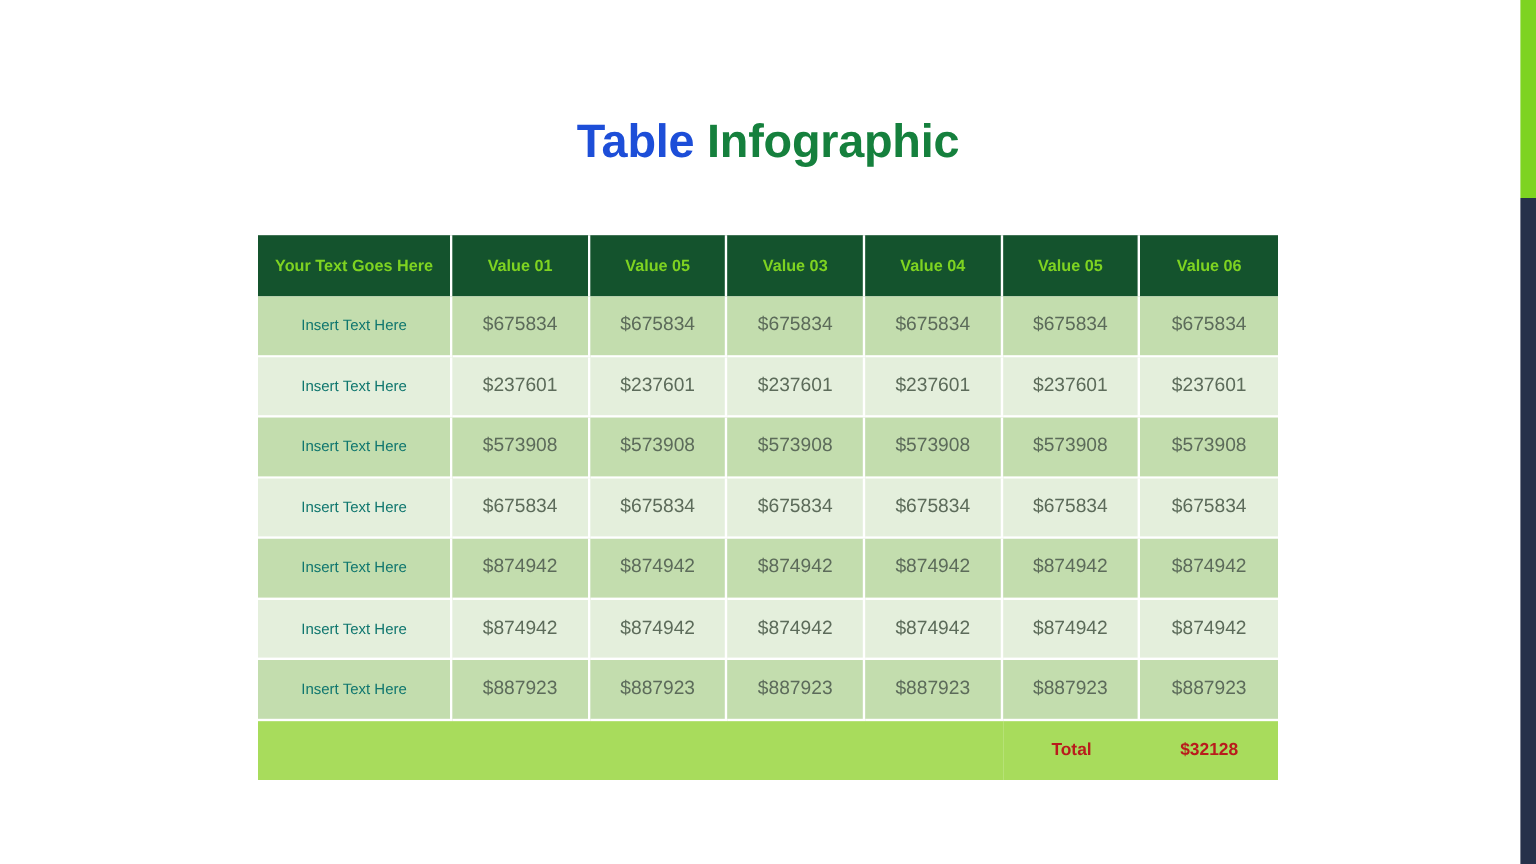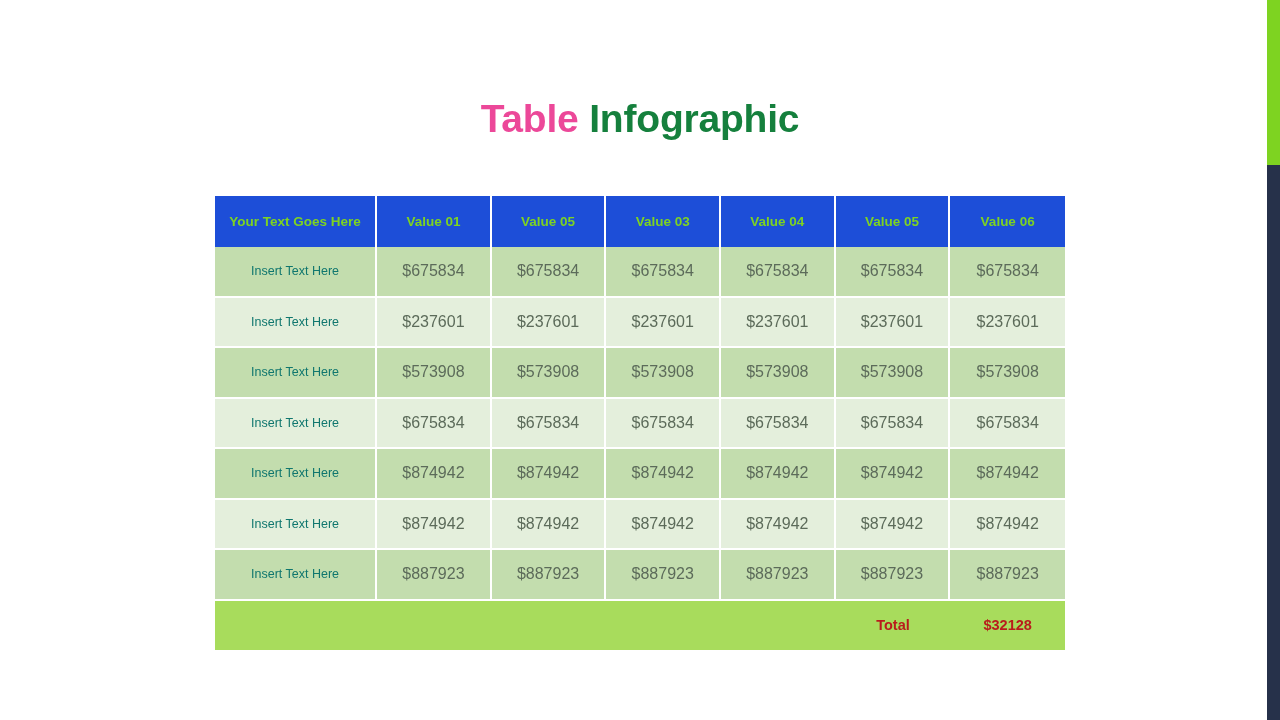--- a/index.html
+++ b/index.html
@@ -48,21 +48,21 @@
     left: 0;
     top: 95px;
     width: 1280px;
     text-align: center;
     font-size: 39px;
     font-weight: bold;
     letter-spacing: -0.2px;
     line-height: 47px;
     white-space: nowrap;
   }
-  .title .accent { color: #ec4899; }
+  .title .accent { color: #1d4ed8; }
   .title .dark   { color: #15803d; }
 
   
   .table-wrap {
     position: absolute;
     left: 215px;
     top: 196px;
     width: 850px;
   }
   table.infographic {
@@ -70,21 +70,21 @@
     border-collapse: separate;
     border-spacing: 0;
     table-layout: fixed;
   }
 
   col.c0 { width: 162px; }
   col.cn { width: 114.6px; }
 
   
   thead th {
-    background: #1d4ed8;
+    background: #14532d;
     color: #7ED321;
     font-size: 13.5px;
     font-weight: bold;
     height: 51px;
     text-align: center;
     vertical-align: middle;
     border-right: 2px solid #ffffff;
     padding: 0 4px;
     white-space: nowrap;
   }

